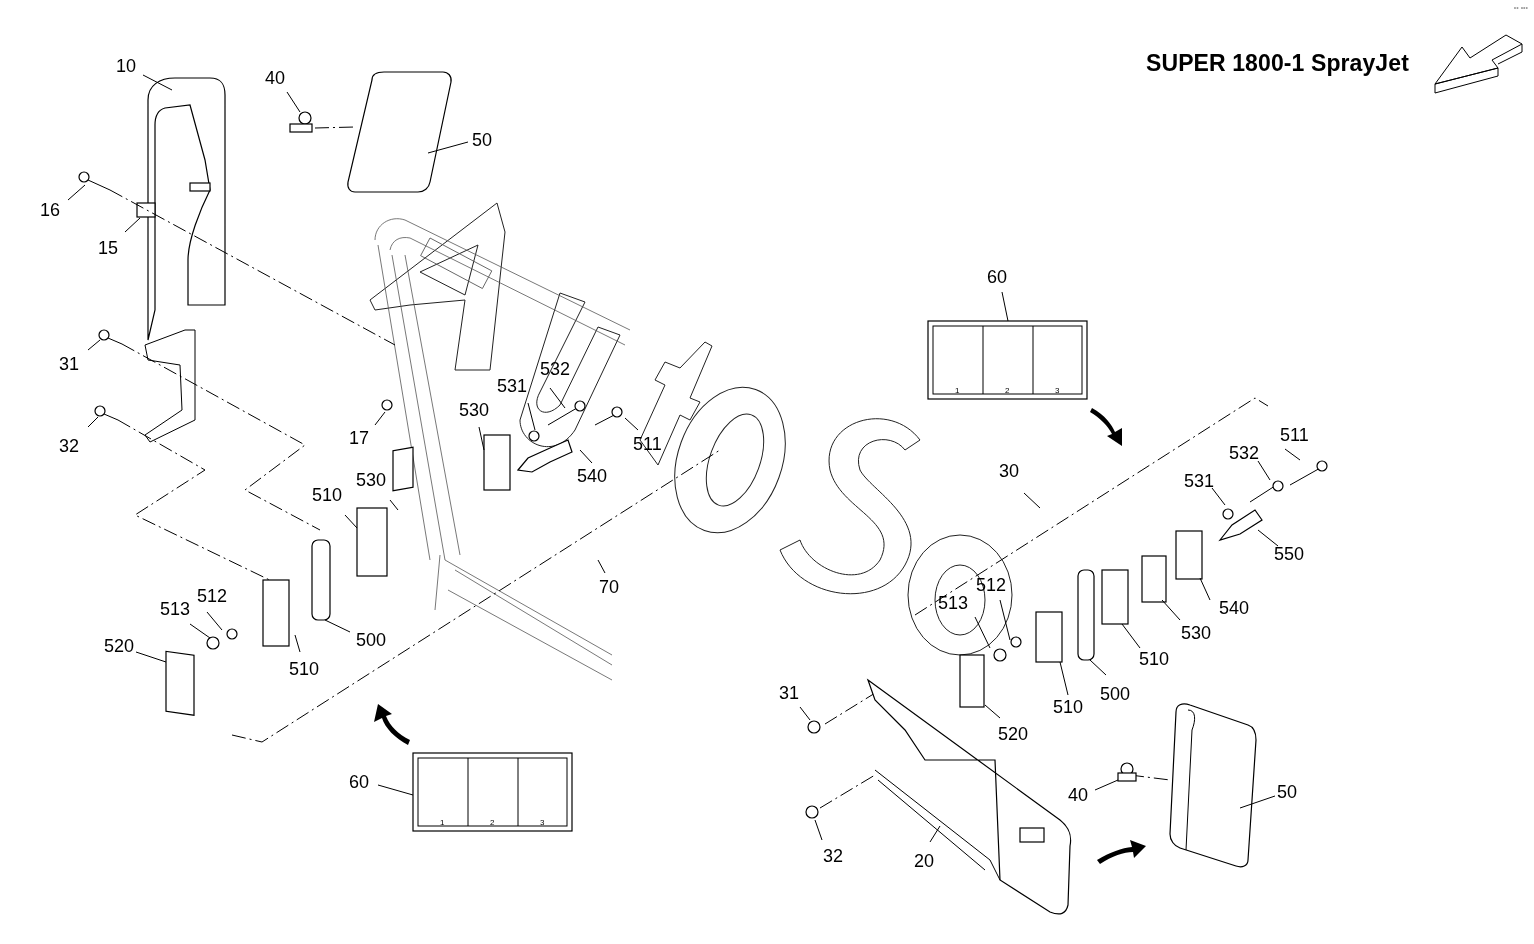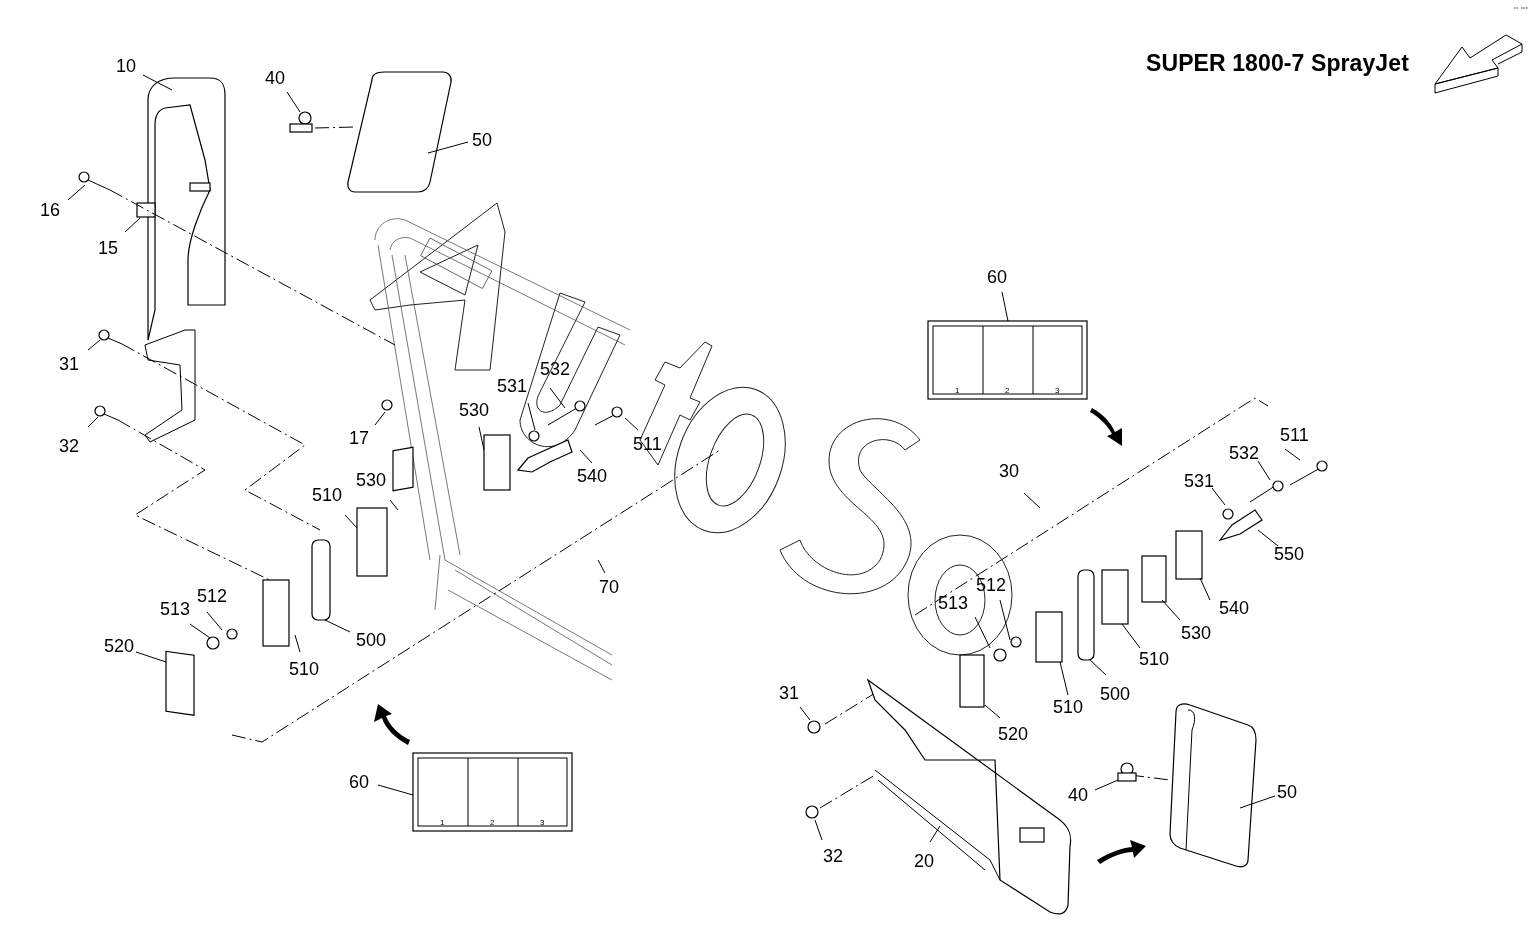--- a/index.html
+++ b/index.html
@@ -13,21 +13,21 @@
     .ghost { stroke: #555; stroke-width: 0.8; fill: none; }
     .dash { stroke: #000; stroke-width: 1; fill: none; stroke-dasharray: 14 4 2 4; }
     .corner { position: absolute; right: 6px; top: 4px; font-size: 7px; color: #999; }
     .decal-label { font-family: "Liberation Sans", sans-serif; font-size: 8px; fill: #000; }
   </style>
 </head>
 <body>
 
 <div id="stage">
 
-  <div class="title">SUPER 1800-7 SprayJet</div>
+  <div class="title">SUPER 1800-1 SprayJet</div>
   <div class="corner">•• •••</div>
 
   <svg width="1534" height="944" viewBox="0 0 1534 944" style="position:absolute;left:0;top:0;">
 
     <g>
       <polygon class="thin" points="1435,84 1462,47 1470,58 1506,35 1522,44 1492,60 1498,68 1435,84"></polygon>
       <polygon class="thin" points="1435,84 1498,68 1498,76 1435,93"></polygon>
       <line class="thin" x1="1522" y1="44" x2="1522" y2="52"></line>
       <line class="thin" x1="1522" y1="52" x2="1498" y2="64"></line>
     </g>

